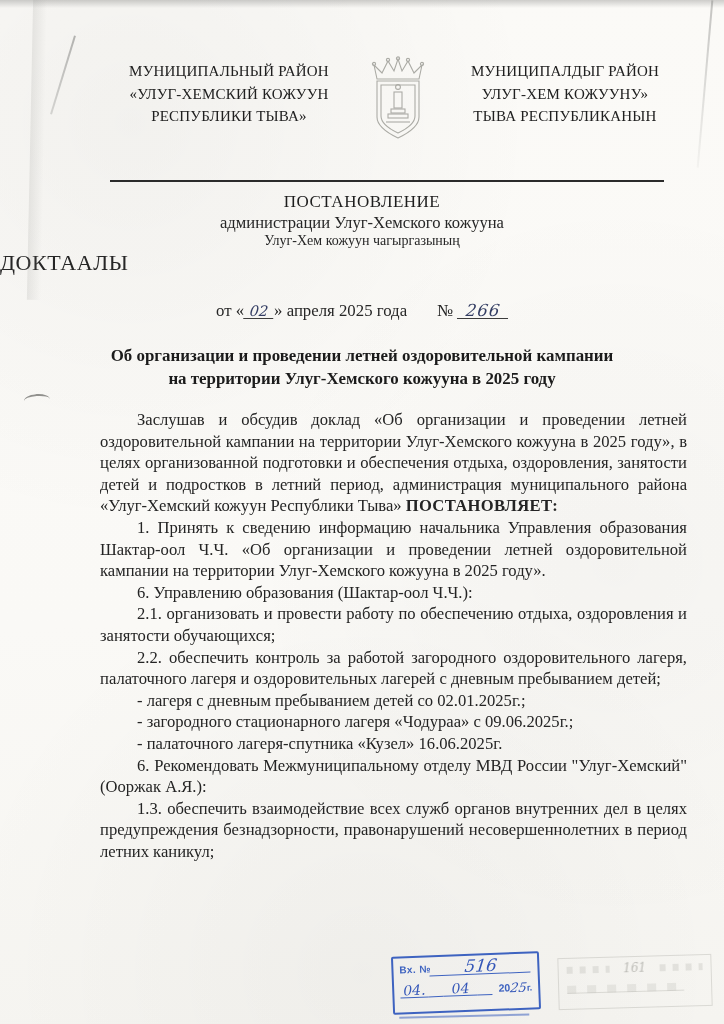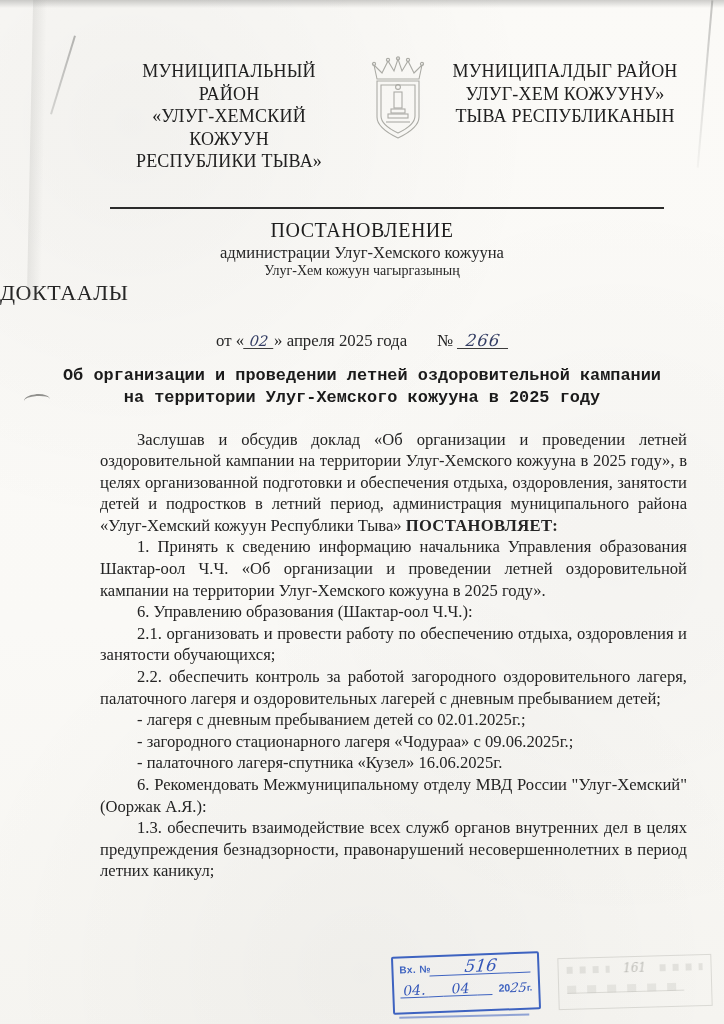--- a/index.html
+++ b/index.html
@@ -35,36 +35,36 @@
     position:absolute; right:18px; top:0; width:2px; height:168px;
     background:linear-gradient(rgba(140,140,138,.5), rgba(190,190,186,.12)); transform:rotate(5deg);
   }
   .pen-arc {
     position:absolute; left:24px; top:394px; width:26px; height:12px;
     border-top:2px solid #6f6f6c; border-radius:50%; transform:rotate(-4deg); opacity:.75;
   }
   
   .header { display:flex; align-items:flex-start; justify-content:space-between;
     margin:60px 42px 0 110px; }
-  .org { width:238px; text-align:center; font-size:18px; line-height:22.5px;
+  .org { width:238px; text-align:center; font-size:15px; line-height:22.5px;
     color:#202020; letter-spacing:.2px; }
   .org-right { width:234px; }
   .emblem { width:96px; display:flex; justify-content:center; margin-top:-4px; opacity:.9; }
   .rule { height:2px; background:#2b2b2b; margin:34px 60px 0 110px; }
-  .h-doc { text-align:center; margin-top:10px; font-size:20px; letter-spacing:.5px; color:#1d1d1d; }
+  .h-doc { text-align:center; margin-top:10px; font-size:17px; letter-spacing:.5px; color:#1d1d1d; }
   .h-sub { text-align:center; margin-top:1px; font-size:16.6px; }
   .h-tuv1 { text-align:center; font-size:14px; }
   .h-tuv2 { margin-top:1px; font-size:22px; letter-spacing:.6px; }
   .date-line { text-align:center; margin-top:25px; font-size:16.8px; }
   .hw { font-style:italic; color:#333d63; font-family:"DejaVu Serif", serif; }
   .blank { display:inline-block; border-bottom:1.2px solid #3c3c3c; line-height:14px; }
   .hw-day { padding:0 4px; min-width:30px; transform:skewX(-6deg); font-size:14.5px; }
   .hw-num { padding:0 8px; min-width:48px; transform:skewX(-8deg); font-size:16.5px; letter-spacing:1px; }
   .numsign { margin-left:26px; }
-  .title { text-align:center; font-weight:bold; font-size:16.9px; line-height:22.5px; margin-top:14px; color:#1b1b1b;font-family:Liberation Mono, monospace; }
+  .title { text-align:center; font-weight:bold; font-size:16.9px; line-height:22.5px; margin-top:24px; color:#1b1b1b; }
   
   .doc-body { margin:19px 37px 0 100px; font-size:16.6px; line-height:21.6px;
     text-align:justify; text-align-last:left; color:#242424; }
   .doc-body p { margin:0; text-indent:37px; }
   .resolves { font-weight:bold; letter-spacing:.3px; }
   
   .stamp-in {
     position:absolute; left:392px; top:954px; width:148px; height:58px;
     border:2.5px solid #3e63c0; border-radius:2px; transform:rotate(-2.2deg);
     color:#3e63c0; padding:3px 6px 2px 6px; background:rgba(255,255,255,.06);

